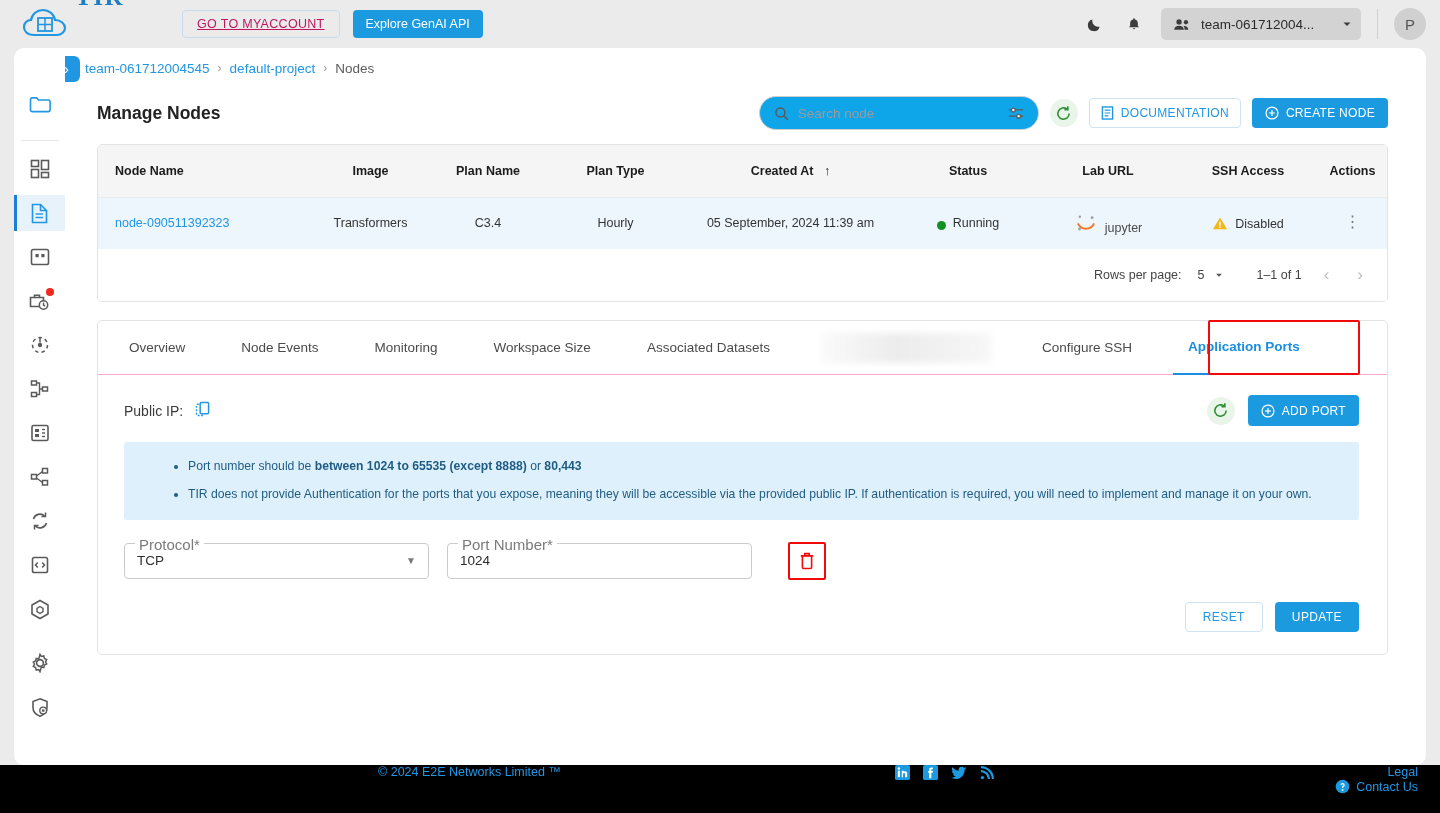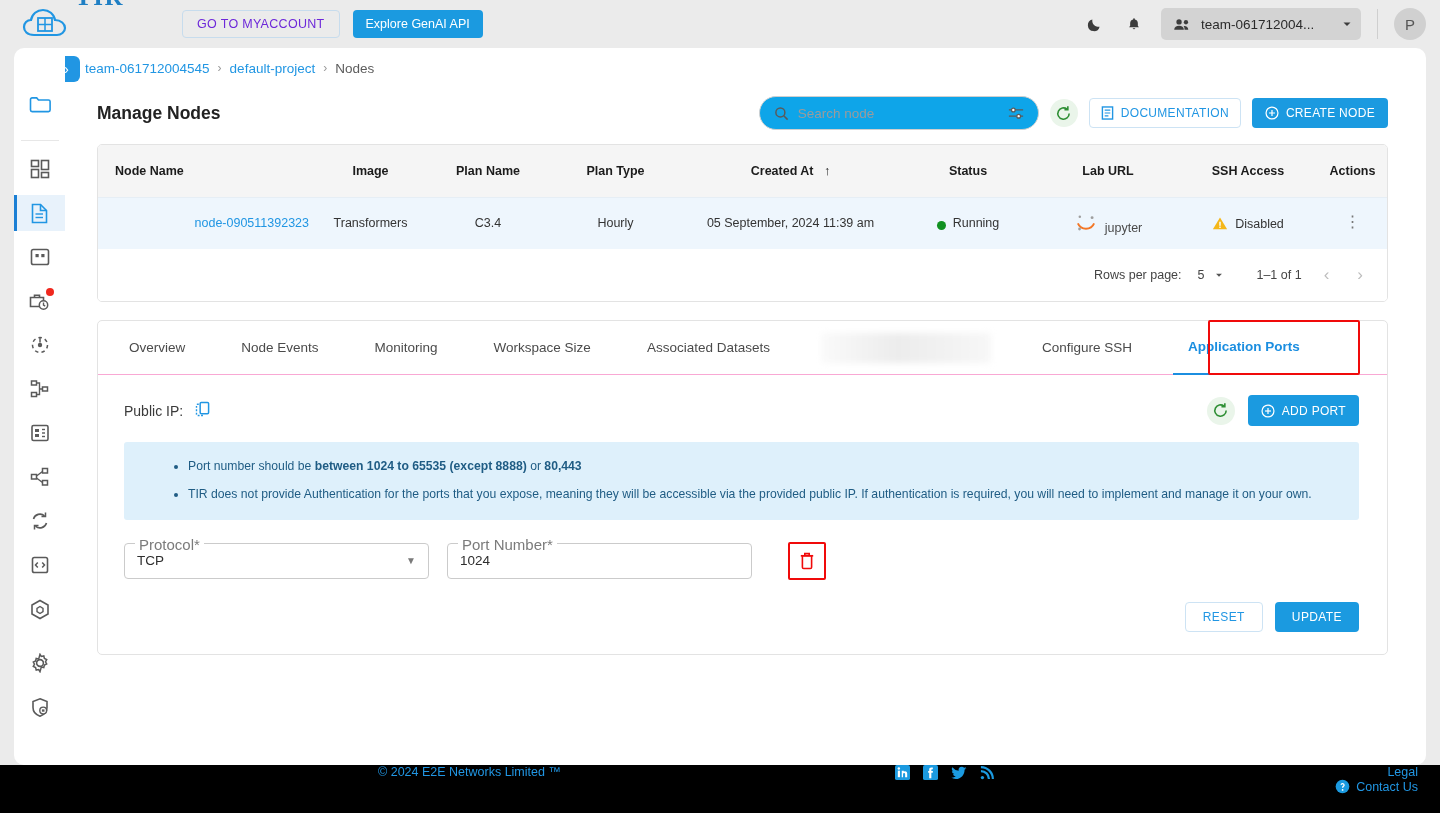--- a/index.html
+++ b/index.html
@@ -21,23 +21,23 @@
   .logo-wrap { display: flex; align-items: center; gap: 7px; }
   .logo-cloud { position: relative; width: 46px; height: 34px; }
   .logo-text-block { display: flex; flex-direction: column; justify-content: flex-end; gap: 44px; }
   .logo-tir { font-family: "Liberation Serif", serif; font-size: 25px; font-weight: bold; color: #1f7fc4; letter-spacing: 1.5px; line-height: 1; }
   .logo-sub { font-size: 7.5px; font-weight: bold; color: #333; letter-spacing: 2.4px; margin-top: 3px; }
 
   .btn-myaccount {
     margin-left: 30px;
     height: 28px; padding: 0 14px;
     border: 1px solid #c7dced; border-radius: 4px;
-    background: #ebebeb; color: #6d28d9;
+    background: #ebebeb; color: #be185d;
     font-size: 12.5px; letter-spacing: .3px;
-    display: flex; align-items: center; cursor: pointer;
+    display: flex; align-items: center; cursor: pointer; text-decoration: underline;
   }
   .btn-genai {
     margin-left: 13px;
     height: 28px; padding: 0 13px;
     border: none; border-radius: 4px;
     background: #1b9ae0; color: #fff;
     font-size: 12.5px;
     display: flex; align-items: center; cursor: pointer;
   }
   .top-right { margin-left: auto; display: flex; align-items: center; gap: 14px; }
@@ -148,21 +148,21 @@
   table.nodes th {
     font-size: 12.5px; font-weight: bold; color: #1c1c1c;
     text-align: center; padding: 0 4px;
   }
   table.nodes th.l { text-align: left; padding-left: 17px; }
   table.nodes tbody tr { background: #eef6fd; height: 52px; }
   table.nodes td {
     font-size: 12.5px; color: #333; text-align: center;
     border-top: 1px solid #e6eef5; padding: 0 4px;
   }
-  table.nodes td.l { text-align: right; padding-left: 17px; }
+  table.nodes td.l { text-align: left; padding-left: 17px; }
   .node-link { color: #2196e3; cursor: pointer; font-size: 12.5px; }
   .inline-c { display: flex; align-items: flex-end; justify-content: center; gap: 7px; }
   .dot-green { width: 9px; height: 9px; border-radius: 50%; background: #119121; }
   .jup-text { font-size: 12.5px; color: #4a4a4a; }
   .kebab { color: #777; font-size: 16px; cursor: pointer; letter-spacing: 0; line-height: 8px; }
 
   .pagerow {
     height: 52px; display: flex; align-items: center; justify-content: flex-end;
     gap: 16px; padding-right: 18px; background: #fff;
     font-size: 12.5px; color: #444;

